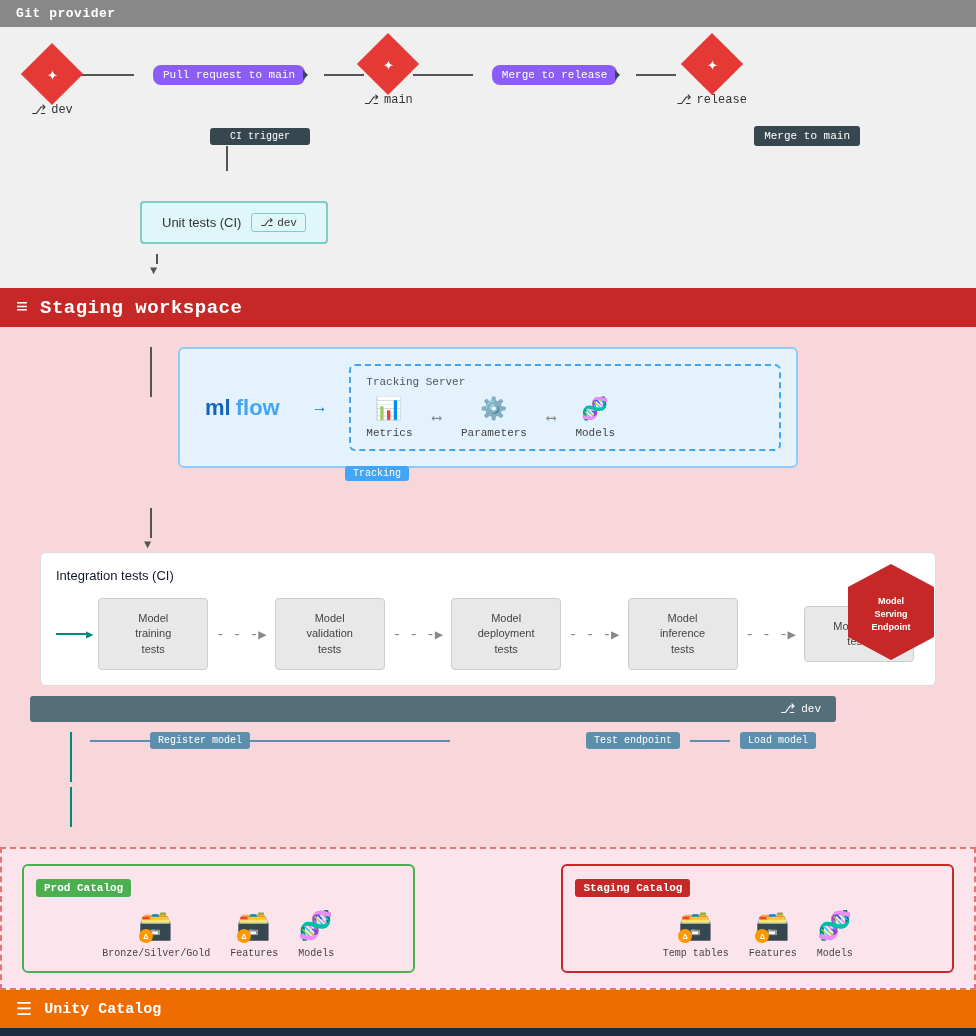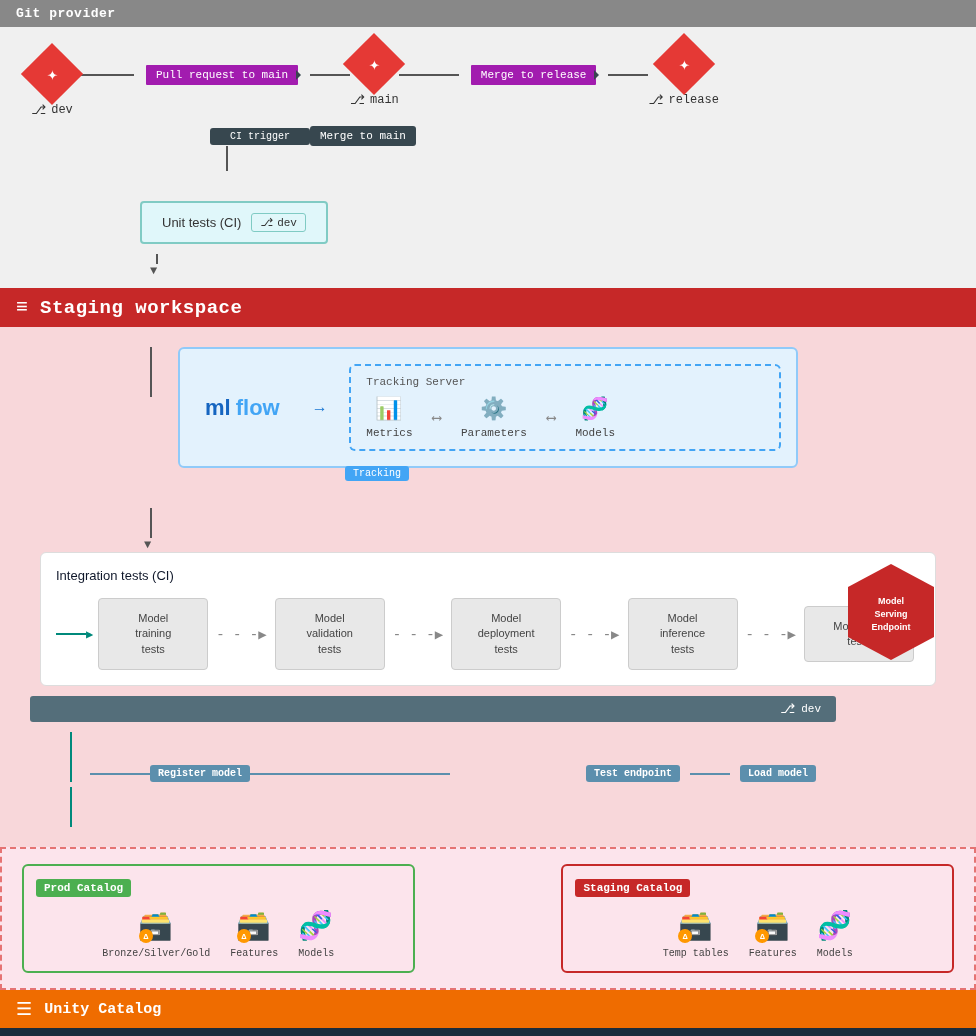--- a/index.html
+++ b/index.html
@@ -36,27 +36,27 @@
     .branch-label {
       display: flex;
       align-items: center;
       gap: 5px;
       font-size: 12px;
       color: #333;
       margin-left: 8px;
     }
 
     .arrow-box {
-      background: #a21caf;
+      background: #8b5cf6;
       color: white;
       font-size: 11px;
       padding: 4px 10px;
-      border-radius: 1px;
+      border-radius: 8px;
       white-space: nowrap;
-      margin: 0 12px;
+      margin: 0 19px;
       position: relative;
     }
     .arrow-box::after {
       content: '';
       position: absolute;
       right: -8px;
       top: 50%;
       transform: translateY(-50%);
       border: 5px solid transparent;
       border-left-color: #37474f;
@@ -368,21 +368,21 @@
         </div>
       </div>
     </div>
 
     <div style="position:relative; margin-top:8px; padding: 0 10px;">
 
       <div style="display:flex; align-items:center; gap:0; padding-left:180px;">
         <div class="ci-trigger-label">
           <span>CI trigger</span>
         </div>
-        <div style="flex:1; display:flex; margin-right:86px;">
+        <div style="flex:1; display:flex; justify-content:flex-end; margin-right:86px;">
           <div class="merge-label-box">
             <span>Merge to main</span>
           </div>
         </div>
       </div>
 
       <div style="margin-left:196px; width:2px; height:25px; background:#555;"></div>
     </div>
 
     <div style="padding: 0 10px 10px 60px;">
@@ -501,21 +501,21 @@
           <text x="45" y="68" text-anchor="middle" fill="white" font-size="9" font-family="sans-serif" font-weight="bold">Endpoint</text>
         </svg>
       </div>
     </div>
 
     <div class="dev-branch-bar" style="margin-right:120px;">
       <span style="font-size:13px;">⎇</span>
       <span>dev</span>
     </div>
 
-    <div style="display:flex; align-items:flex-end; justify-content:space-between; margin: 10px 10px 0; position:relative; min-height:50px;font-weight:bold;">
+    <div style="display:flex; align-items:flex-start; justify-content:space-between; margin: 10px 10px 0; position:relative; min-height:50px;">
 
       <div style="position:absolute; left:40px; top:0; width:2px; height:100%; background:#00897b;"></div>
 
       <div style="display:flex; align-items:center; gap:0; margin-left:60px;">
         <div style="height:2px; background:#5c8fad; width:60px;"></div>
         <div class="label-box">
           <span>Register model</span>
         </div>
         <div style="height:2px; background:#5c8fad; width:200px;"></div>
       </div>

